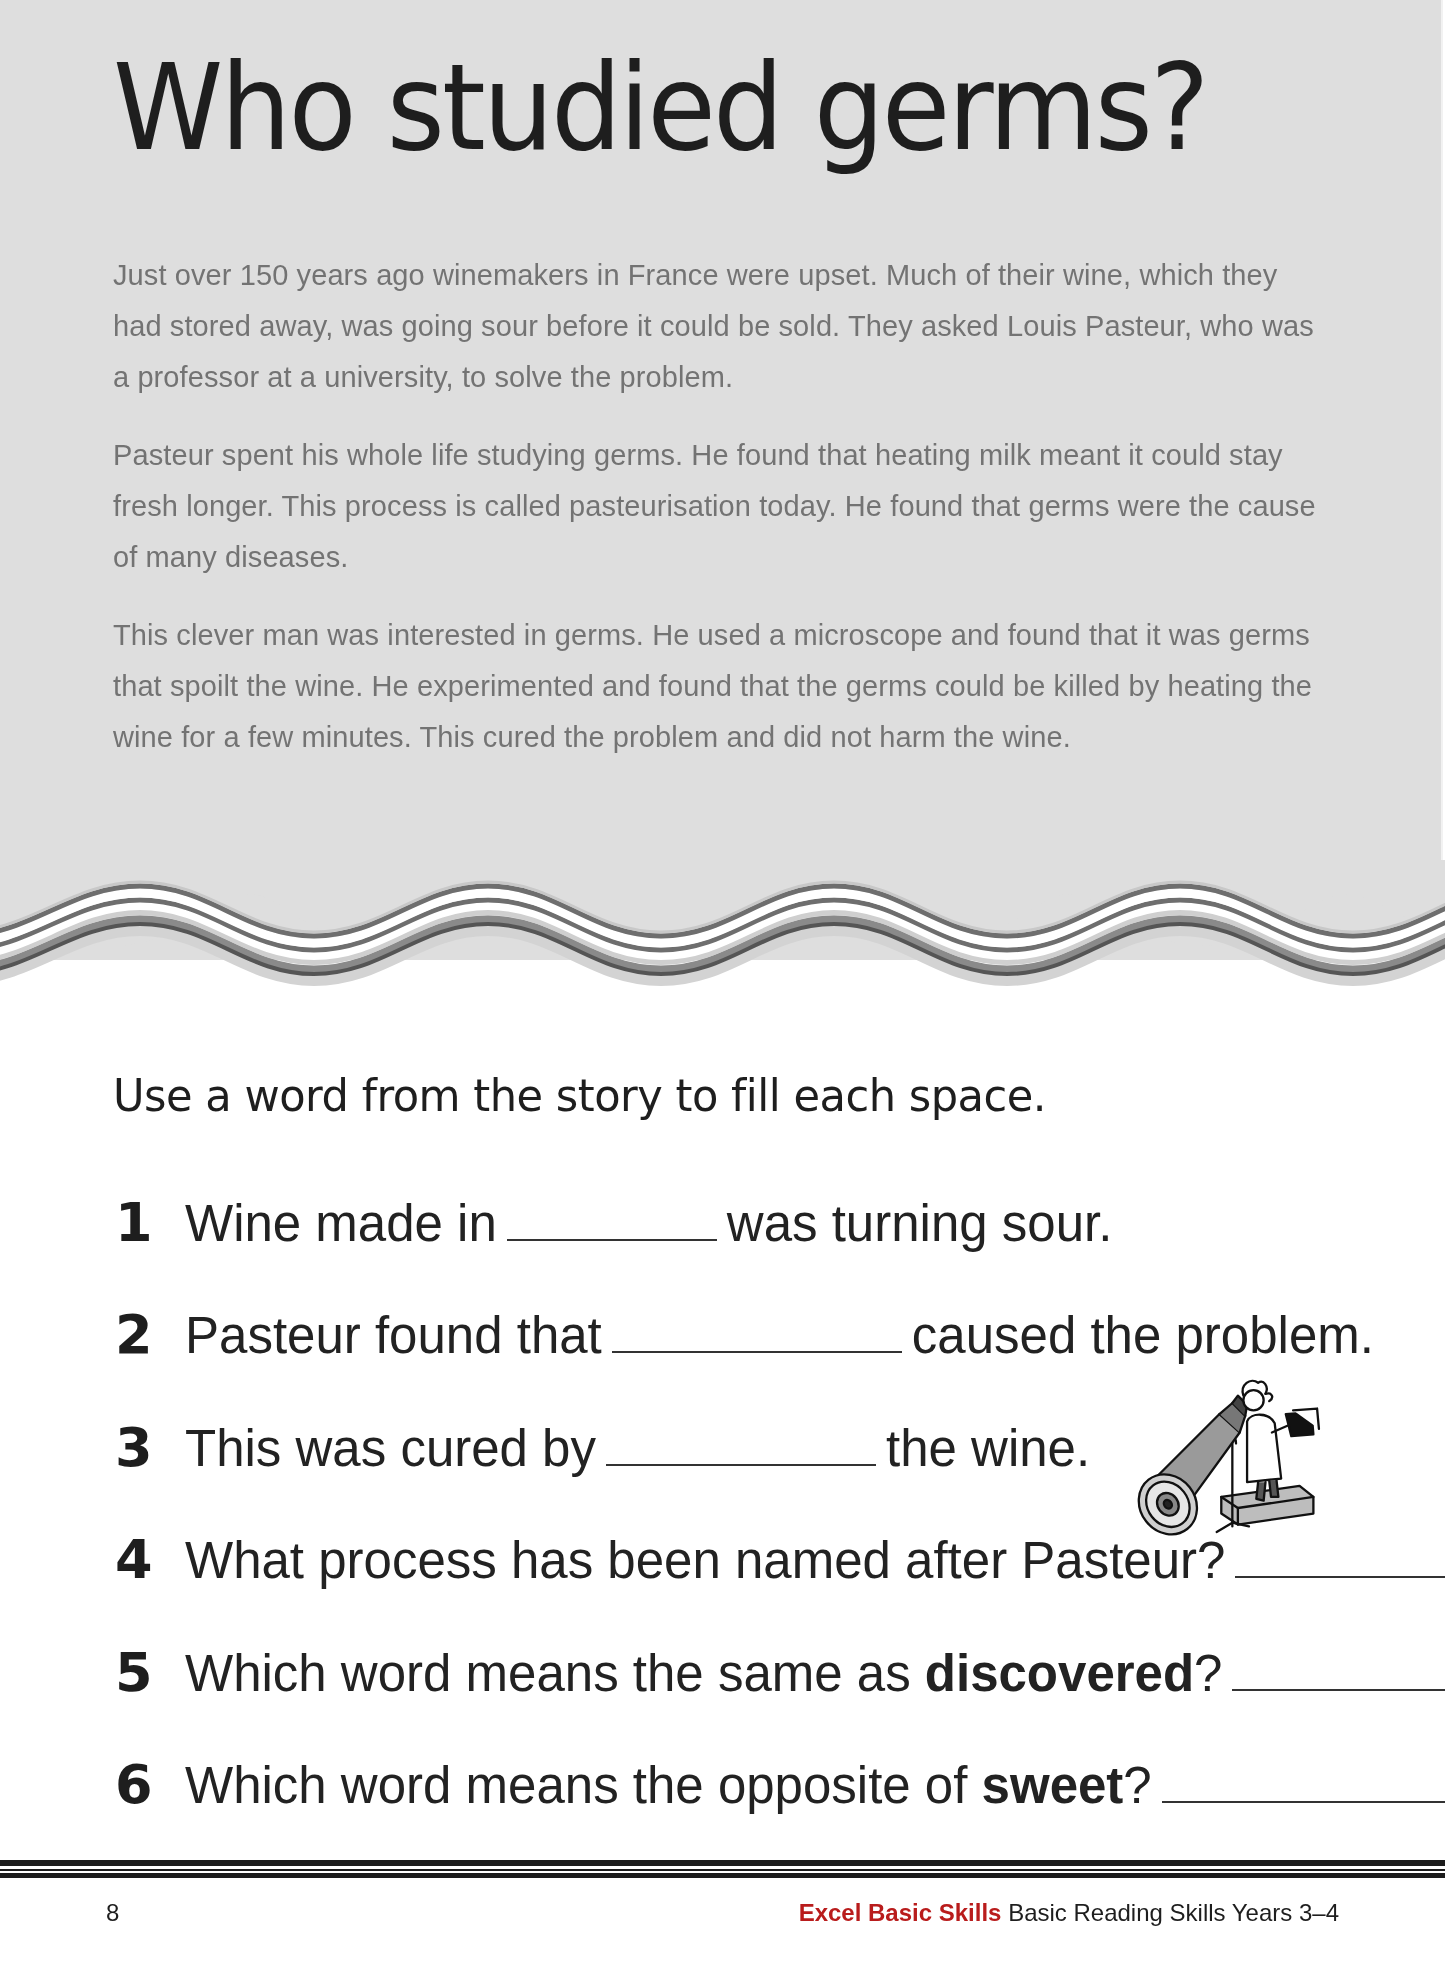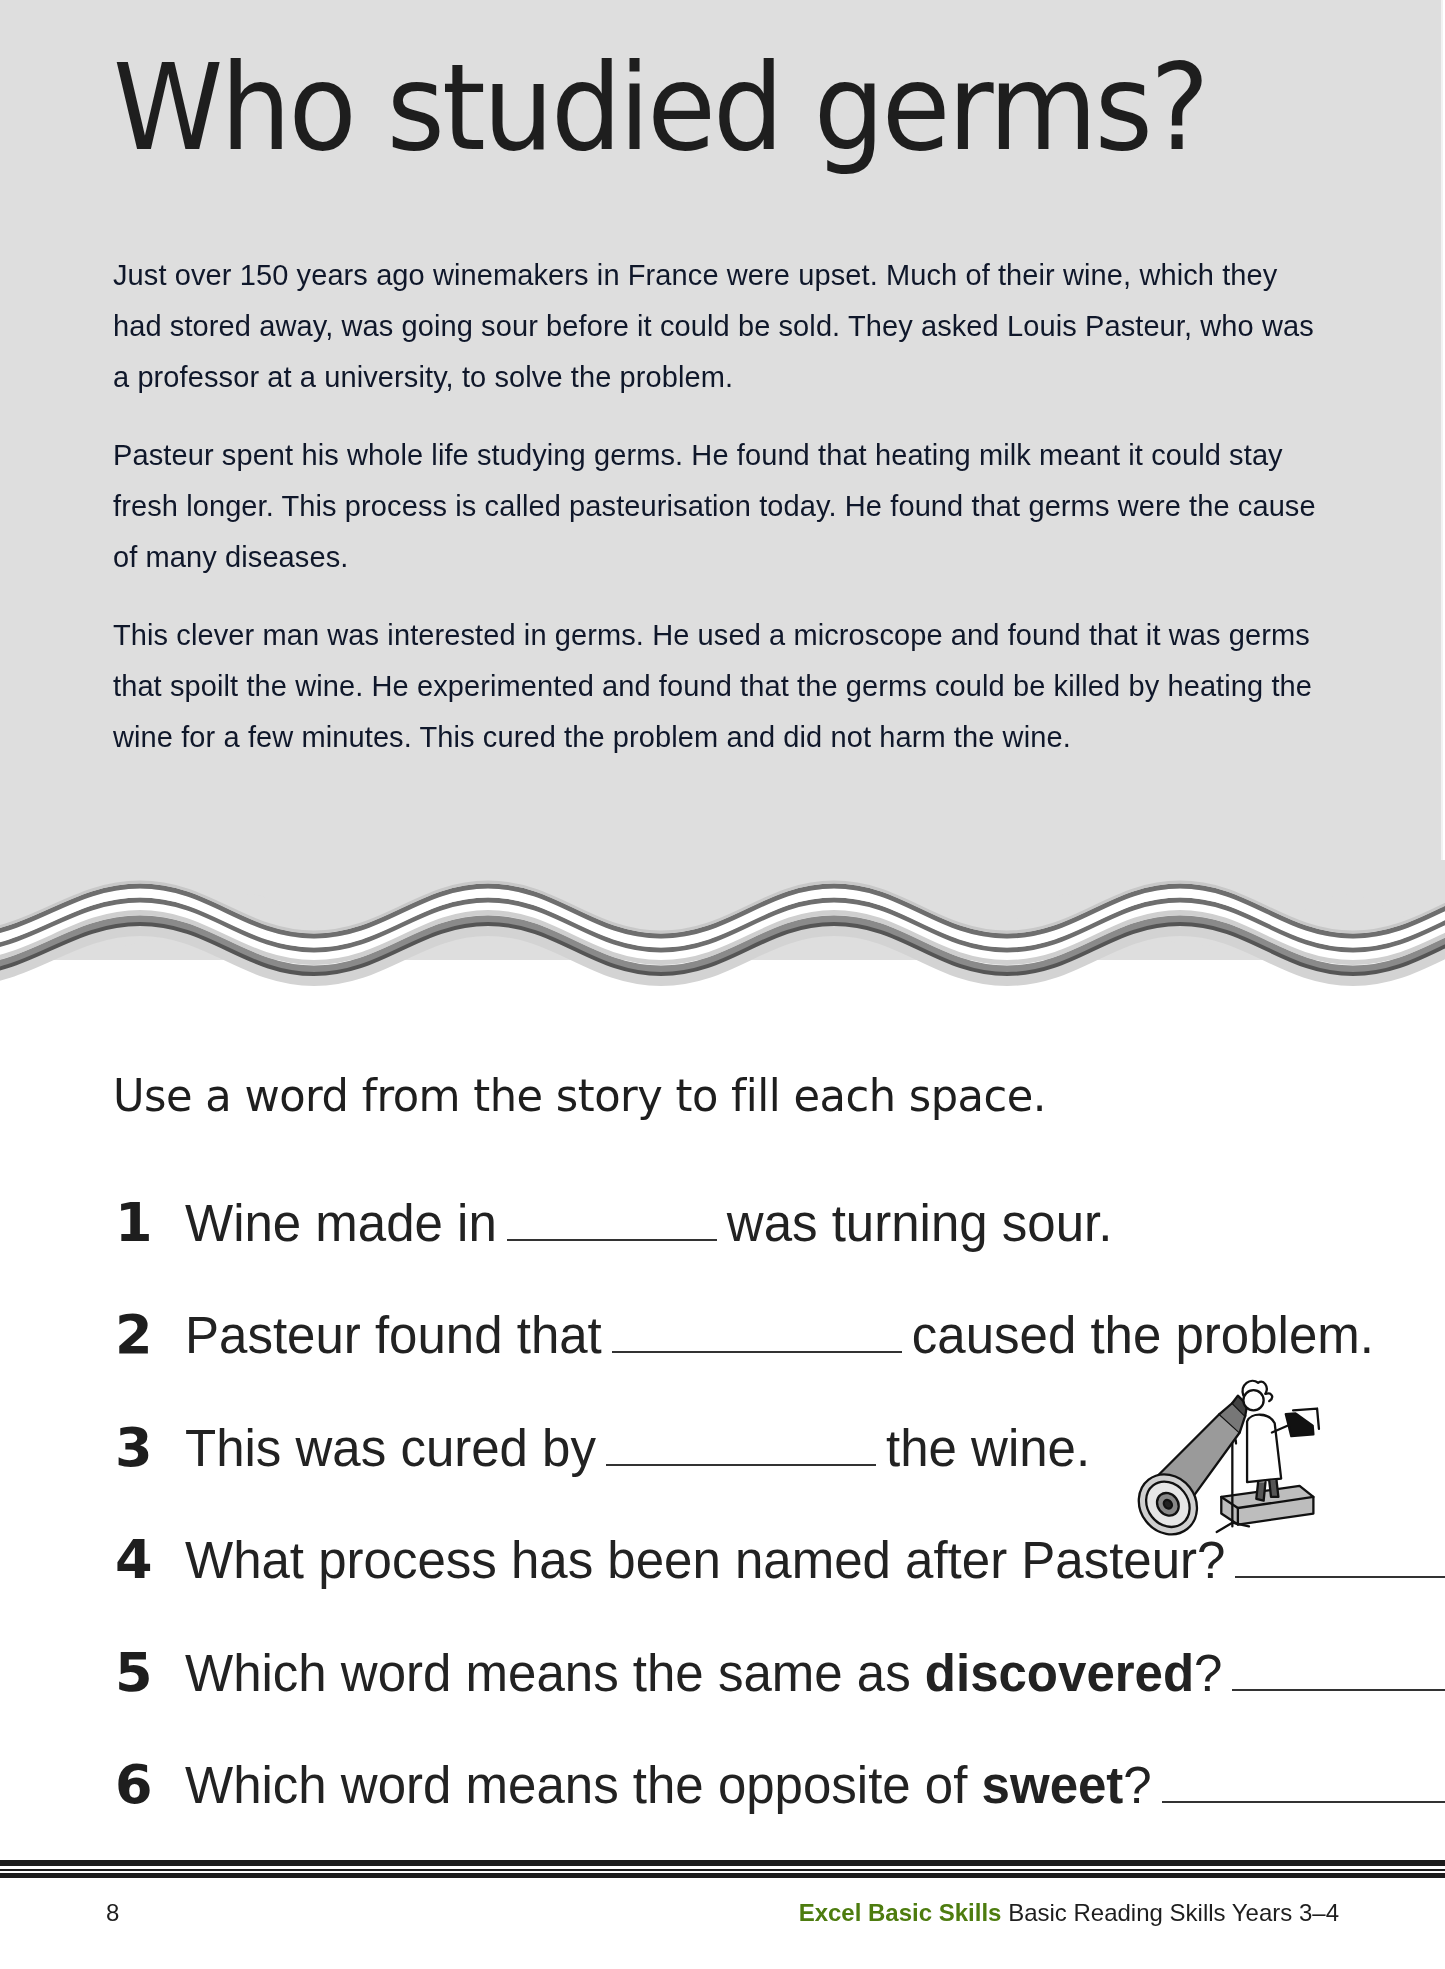--- a/index.html
+++ b/index.html
@@ -15,21 +15,21 @@
   }
   .edge-right { position: absolute; right: 0; top: 0; width: 2px; height: 960px; background: #f2f2f2; }
   .title {
     position: absolute; left: 113px; top: 48px; margin: 0;
     font-family: "DejaVu Sans", sans-serif; font-weight: normal;
     font-size: 120px; letter-spacing: -3px; line-height: 1; color: #1e1e1e;
     transform: scaleX(0.93); transform-origin: left top;
   }
   .story { position: absolute; left: 113px; top: 250px; width: 1220px; }
   .story p {
-    margin: 0 0 27px 0; font-size: 29px; line-height: 51px; color: #0f172a;
+    margin: 0 0 27px 0; font-size: 29px; line-height: 51px; color: #737373;
     letter-spacing: 0.1px;
   }
   .wave { position: absolute; left: 0; top: 860px; width: 1445px; height: 150px; }
   .instruction {
     position: absolute; left: 113px; top: 1074px; margin: 0;
     font-family: "DejaVu Sans", sans-serif; font-weight: normal;
     font-size: 44px; line-height: 1; color: #1e1e1e; letter-spacing: -0.5px;
     transform: scaleX(0.98); transform-origin: left top;
   }
   .questions { position: absolute; left: 0; top: 0; }
@@ -42,21 +42,21 @@
   .q-text b { font-weight: bold; }
   .blank {
     display: inline-block; border-bottom: 2px solid #333; height: 1px;
     margin: 0 10px; vertical-align: baseline;
   }
   .illustration { position: absolute; left: 1128px; top: 1368px; width: 205px; height: 175px; }
   .footer-rules { position: absolute; left: 0; top: 1860px; width: 1445px; }
   .rule { position: absolute; left: 0; width: 1445px; background: #1c1c1c; }
   .page-number { position: absolute; left: 106px; top: 1899px; font-size: 24px; color: #1e1e1e; }
   .footer-credit { position: absolute; right: 106px; top: 1899px; font-size: 24px; color: #1e1e1e; white-space: nowrap; }
-  .footer-brand { font-weight: bold; color: #4d7c0f; }
+  .footer-brand { font-weight: bold; color: #b91c1c; }
 </style>
 </head>
 <body>
 
 <div class="page">
 
   <div class="top-panel">
     <div class="edge-right"></div>
   </div>
 

